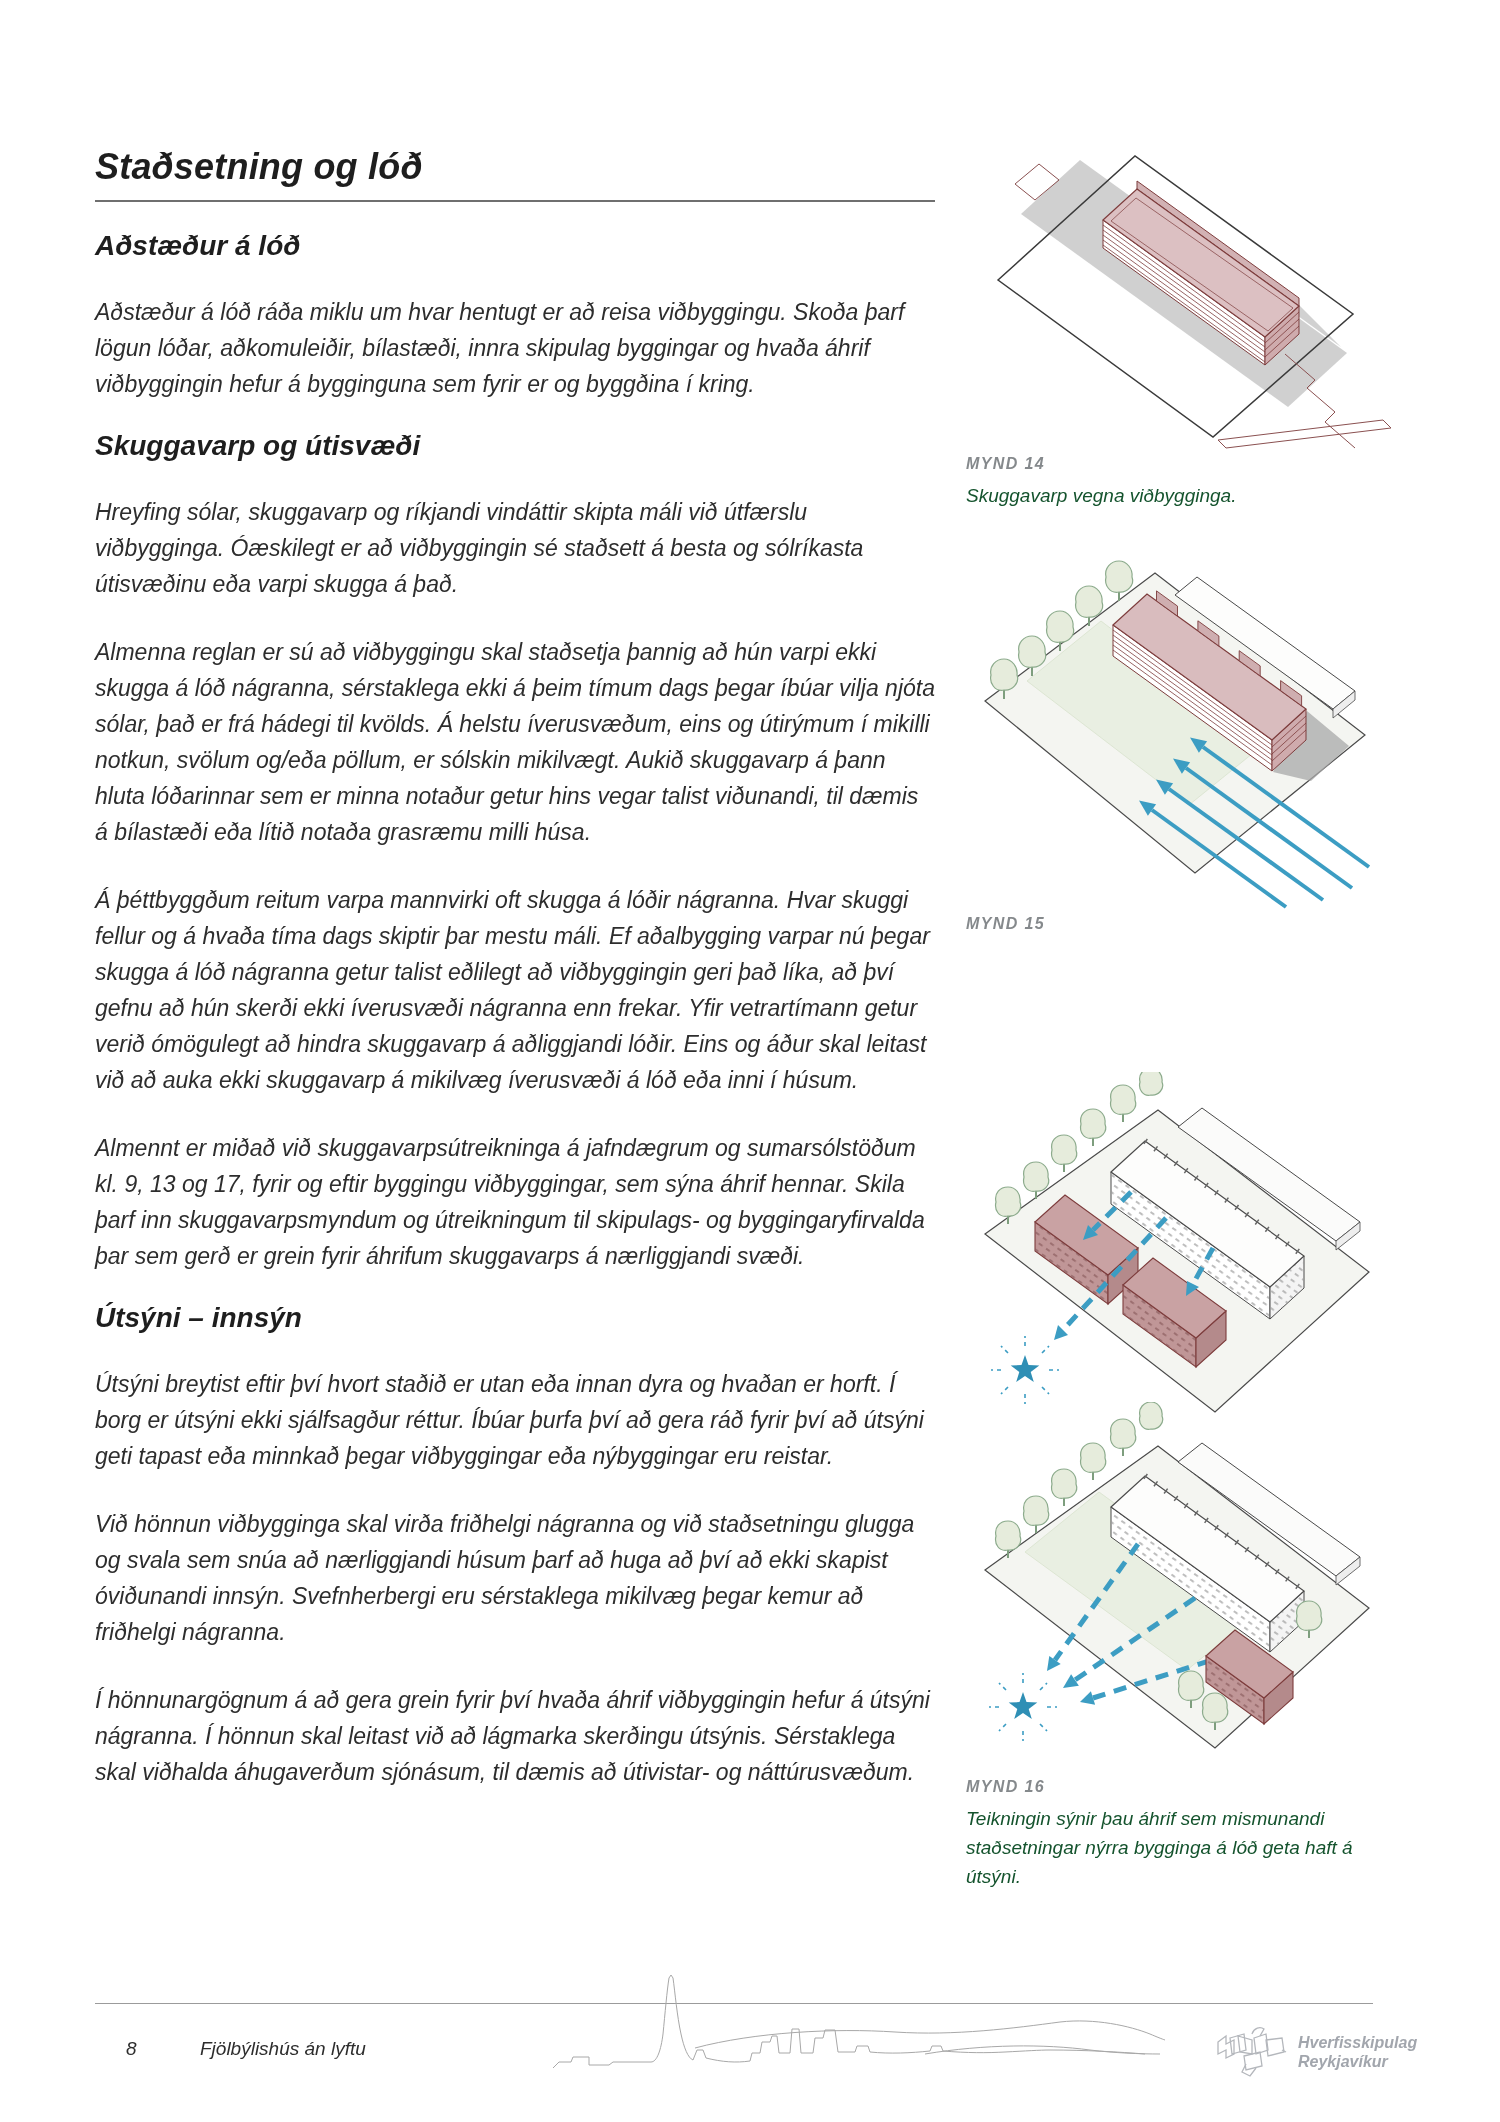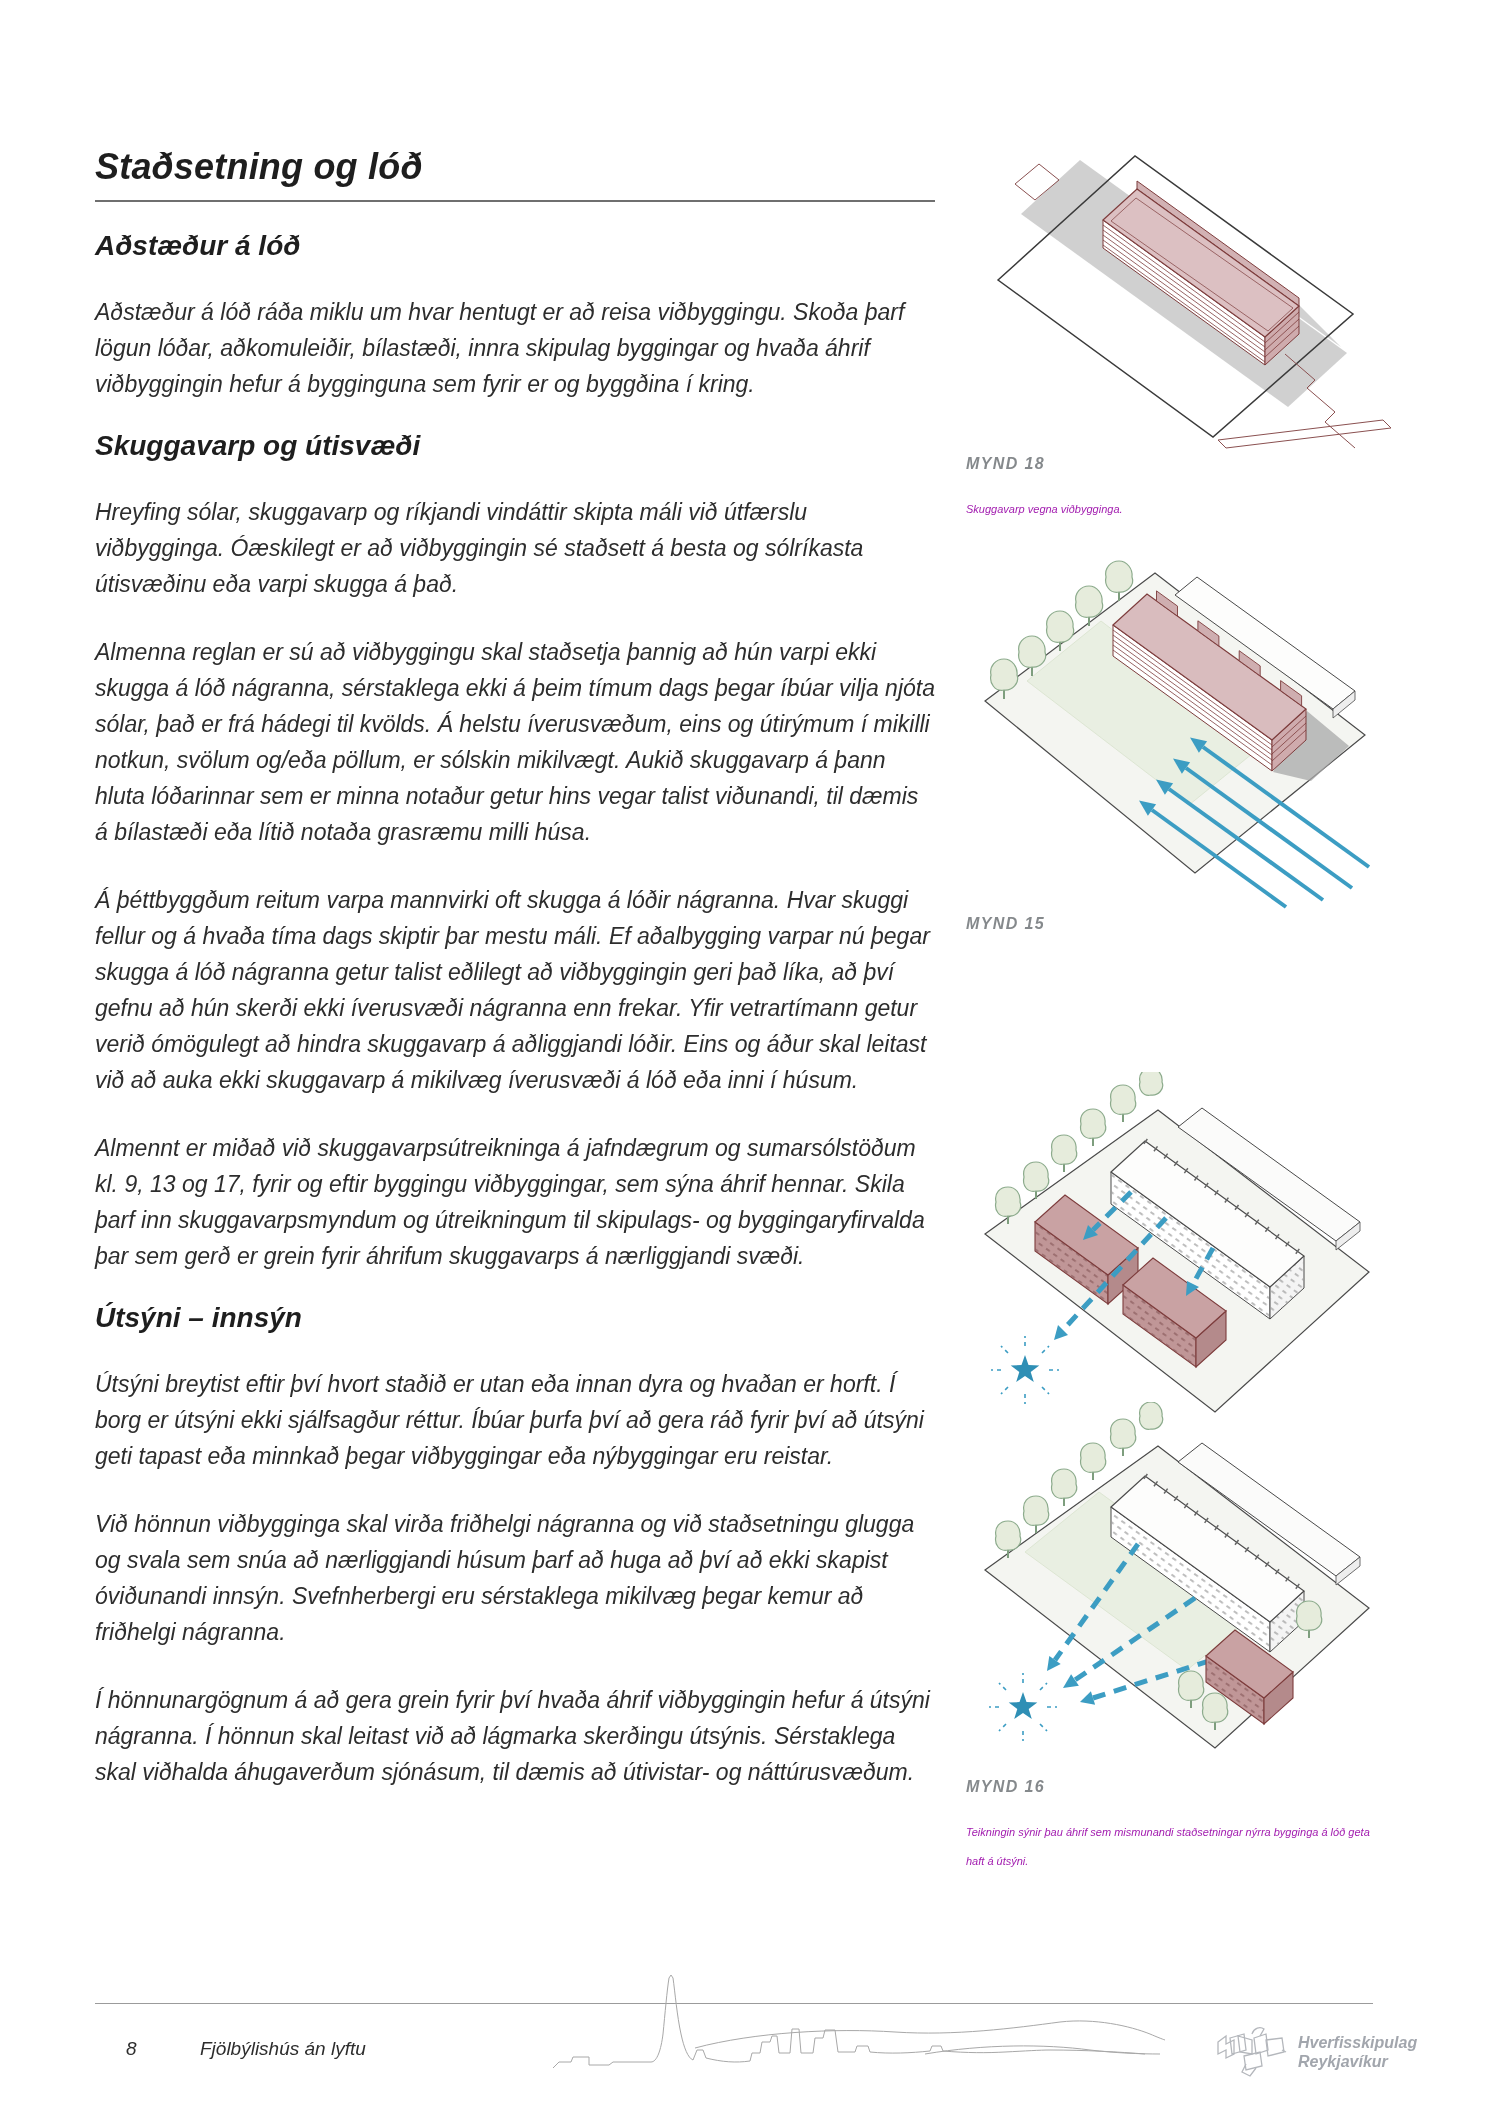--- a/index.html
+++ b/index.html
@@ -14,21 +14,21 @@
   .text-col p{margin:32px 0 0 0;font-size:23px;line-height:36px;color:#2d2d2d;}
   .text-col .first-p{}
 
   
   .fig-col{position:absolute;left:963px;top:0;width:445px;}
   .fig{position:absolute;left:0;}
   .fig1{top:122px;} .fig2{top:533px;} .fig3{top:1072px;} .fig4{top:1402px;}
   .fig-caption{position:absolute;left:3px;width:408px;}
   .cap14{top:455px;} .cap15{top:915px;} .cap16{top:1778px;}
   .fig-caption .label{font-size:16px;font-weight:bold;letter-spacing:1.4px;color:#85898c;}
-  .fig-caption .text{margin-top:22px;font-size:11px;line-height:29px;color:#a21caf;}
+  .fig-caption .text{margin-top:8px;font-size:19px;line-height:29px;color:#14532d;}
 
   
   .footer-rule{position:absolute;left:95px;top:2003px;width:1278px;border-top:1px solid #9b9b9b;height:0;}
   .skyline{position:absolute;left:545px;top:1970px;}
   .page-number{position:absolute;left:126px;top:2038px;font-size:19px;color:#2d2d2d;}
   .doc-title{position:absolute;left:200px;top:2038px;font-size:19px;color:#2d2d2d;}
   .logo{position:absolute;left:1216px;top:2024px;display:flex;align-items:center;}
   .logo-text{margin-left:10px;font-size:16px;line-height:19px;font-weight:bold;color:#a2a6ad;}
 </style>
 </head>
@@ -78,21 +78,21 @@
       <g stroke="#7d3c3c" stroke-width="0.8">
         <line x1="302" y1="221" x2="336" y2="190"></line>
           <line x1="302" y1="228" x2="336" y2="197"></line>
         <line x1="302" y1="235" x2="336" y2="204"></line>
       </g>
       <polygon points="140,98 174,67 336,184 302,215" fill="#dcc0c2" stroke="#7d3c3c" stroke-width="1.2"></polygon>
       <polygon points="148,99 173,76 330,186 305,209" fill="none" stroke="#7d3c3c" stroke-width="0.7"></polygon>
     </svg>
 
     <div class="fig-caption cap14">
-      <div class="label">MYND 18</div>
+      <div class="label">MYND 14</div>
       <div class="text">Skuggavarp vegna viðbygginga.</div>
     </div>
 
     <svg class="fig fig2" width="440" height="380" viewBox="0 0 440 380">
       <polygon points="22,168 192,40 402,202 232,340" fill="#f4f5f1" stroke="#4a4a4a" stroke-width="1.2"></polygon>
       <polygon points="64,148 138,88 300,212 226,272" fill="#e9efe2" stroke="#d8e2cd" stroke-width="0.8"></polygon>
       <polygon points="212,62 234,44 392,158 370,176" fill="#fdfdfc" stroke="#4a4a4a" stroke-width="1"></polygon>
       <polygon points="370,176 392,158 392,167 370,185" fill="#eeeeee" stroke="#4a4a4a" stroke-width="0.8"></polygon>
       <polygon points="344,178 386,213 348,248 310,239" fill="#a8a8a8" opacity="0.75"></polygon>
 

